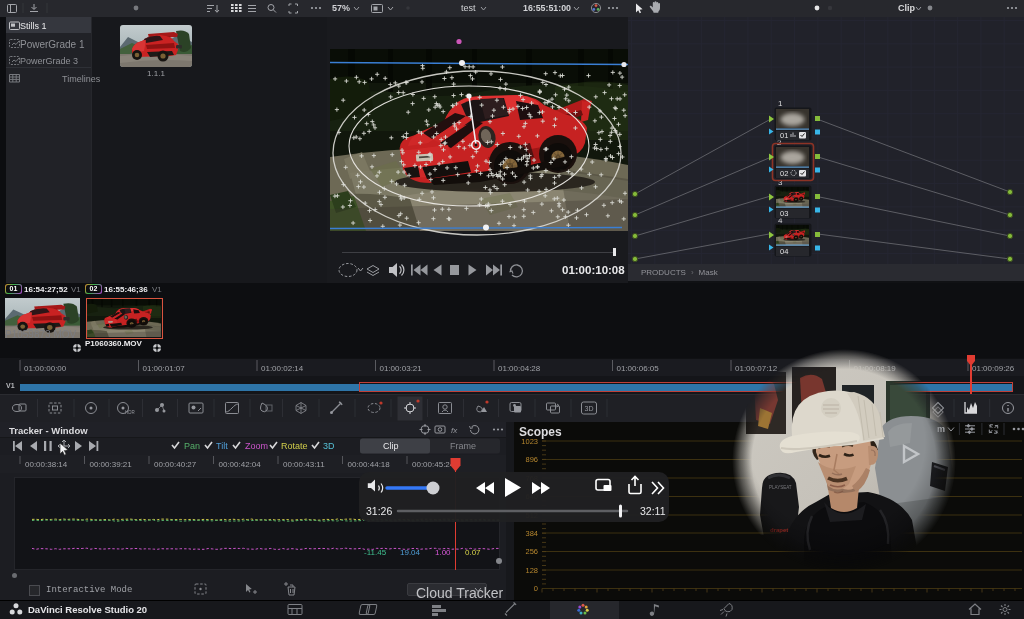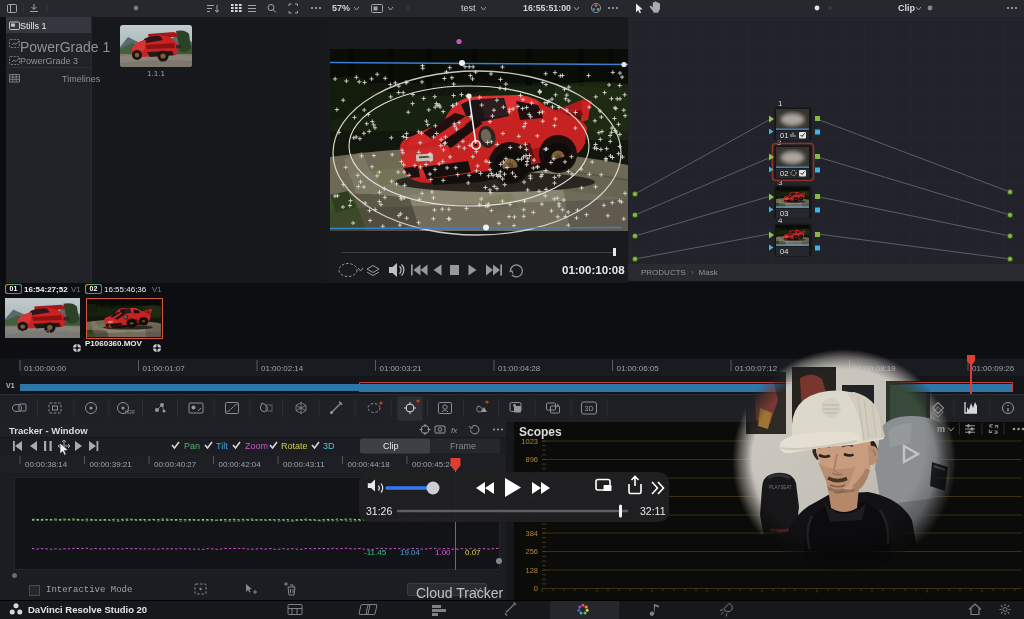--- a/index.html
+++ b/index.html
@@ -83,21 +83,21 @@
   <line x1="23" y1="3" x2="23" y2="13" stroke="#35363b"></line>
   <line x1="47" y1="3" x2="47" y2="13" stroke="#35363b"></line>
 </svg>
 
 <div class="abs" style="left:0;top:17px;width:327px;height:266px;background:#17181c;"></div>
 <div class="abs" style="left:0;top:17px;width:6px;height:266px;background:#0c0d10;"></div>
 <div class="abs" style="left:6px;top:17px;width:85px;height:266px;background:#212227;border-right:1px solid #26272c;"></div>
 
 <div class="abs" style="left:6px;top:17px;width:85px;height:16px;background:#35373e;"></div>
 <div class="abs" style="left:20px;top:21px;font-size:9px;color:#e8e8ea;">Stills 1</div>
-<div class="abs" style="left:20px;top:39px;font-size:14px;color:#8f9196;">PowerGrade 1</div>
+<div class="abs" style="left:20px;top:39px;font-size:10px;color:#8f9196;">PowerGrade 1</div>
 <div class="abs" style="left:20px;top:56px;font-size:9px;color:#8f9196;">PowerGrade 3</div>
 <div class="abs" style="left:6px;top:67px;width:85px;height:1px;background:#2e3036;"></div>
 <div class="abs" style="left:20px;top:74px;font-size:9px;color:#8f9196;margin-left:42px;">Timelines</div>
 
 <svg class="abs" style="left:6px;top:17px;" width="85" height="70" viewBox="0 0 85 70">
   <g stroke="#c2c3c7" fill="none" stroke-width="1">
     <rect x="3.5" y="5" width="10" height="7.5" rx="1"></rect>
       <rect x="5" y="6.5" width="4" height="3.2" fill="#c2c3c7" stroke="none"></rect>
   </g>
   <g stroke="#77797e" fill="none" stroke-width="1">
@@ -379,21 +379,21 @@
 <div class="abs" style="left:0;top:283px;width:1024px;height:75px;background:#0d0e11;"></div>
 
 <div class="abs" style="left:5px;top:284px;width:15px;height:8px;border-radius:2.5px;background:linear-gradient(120deg,#e0862e,#35b04a 40%,#b13fd0);padding:1px;">
   <div style="width:100%;height:100%;border-radius:2px;background:#0d0e11;color:#fff;font-size:7px;font-weight:bold;text-align:center;line-height:8.5px;">01</div>
 </div>
 <div class="abs" style="left:24px;top:284.5px;font-size:8px;font-weight:bold;color:#ececee;">16:54:27;52</div>
 <div class="abs" style="left:71px;top:285px;font-size:8px;color:#7b7d82;">V1</div>
 <div class="abs" style="left:85px;top:284px;width:15px;height:8px;border-radius:2.5px;background:linear-gradient(120deg,#e0862e,#35b04a 40%,#b13fd0);padding:1px;">
   <div style="width:100%;height:100%;border-radius:2px;background:#0d0e11;color:#fff;font-size:7px;font-weight:bold;text-align:center;line-height:8.5px;">02</div>
 </div>
-<div class="abs" style="left:104px;top:284.5px;font-size:8px;font-weight:normal;color:#ececee;">16:55:46;36</div>
+<div class="abs" style="left:104px;top:284.5px;font-size:8px;font-weight:bold;color:#ececee;">16:55:46;36</div>
 <div class="abs" style="left:152px;top:285px;font-size:8px;color:#7b7d82;">V1</div>
 
 <div class="abs" style="left:5px;top:298px;width:75px;height:40px;overflow:hidden;background:#222;">
 <svg width="75" height="40" viewBox="0 0 72 42" preserveAspectRatio="none">
       <use href="#rearscene"></use>
     </svg>
 </div>
 <div class="abs" style="left:86px;top:298px;width:77px;height:41px;border:1.5px solid #d9543f;box-sizing:border-box;overflow:hidden;background:#111;">
 <svg width="74" height="38" viewBox="0 6 298 170" preserveAspectRatio="none">
   <use href="#frontscene"></use>

